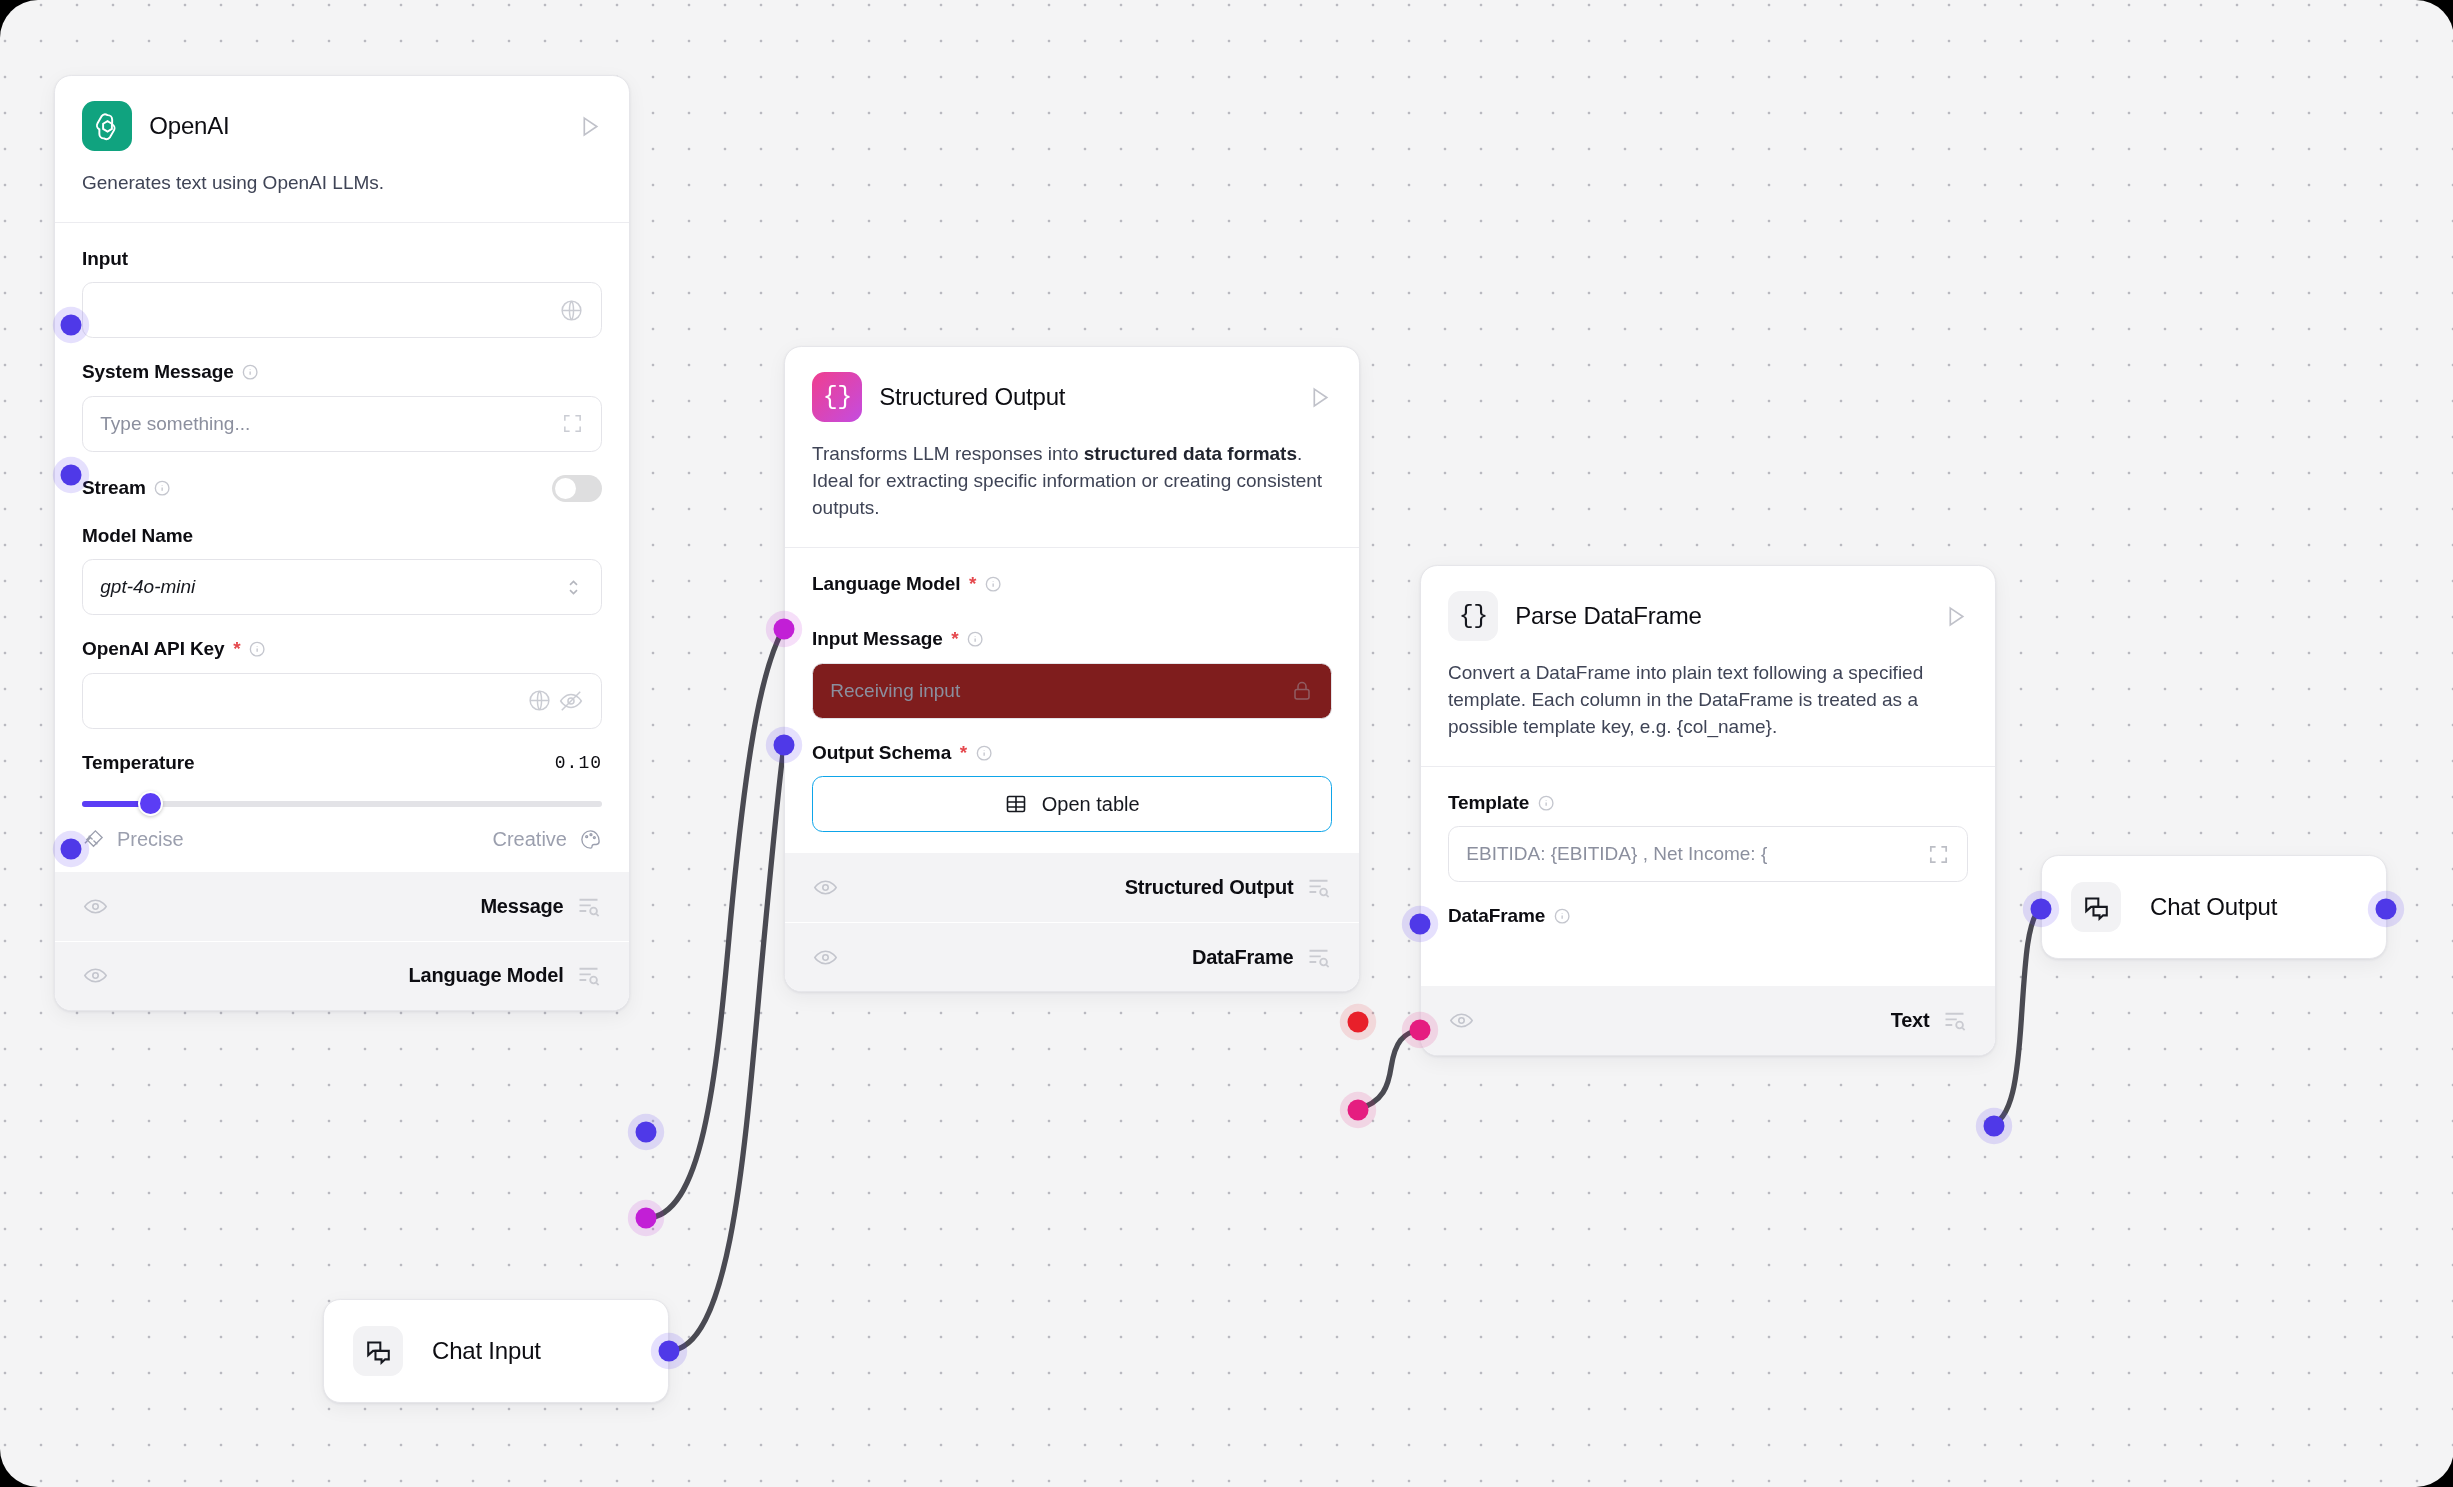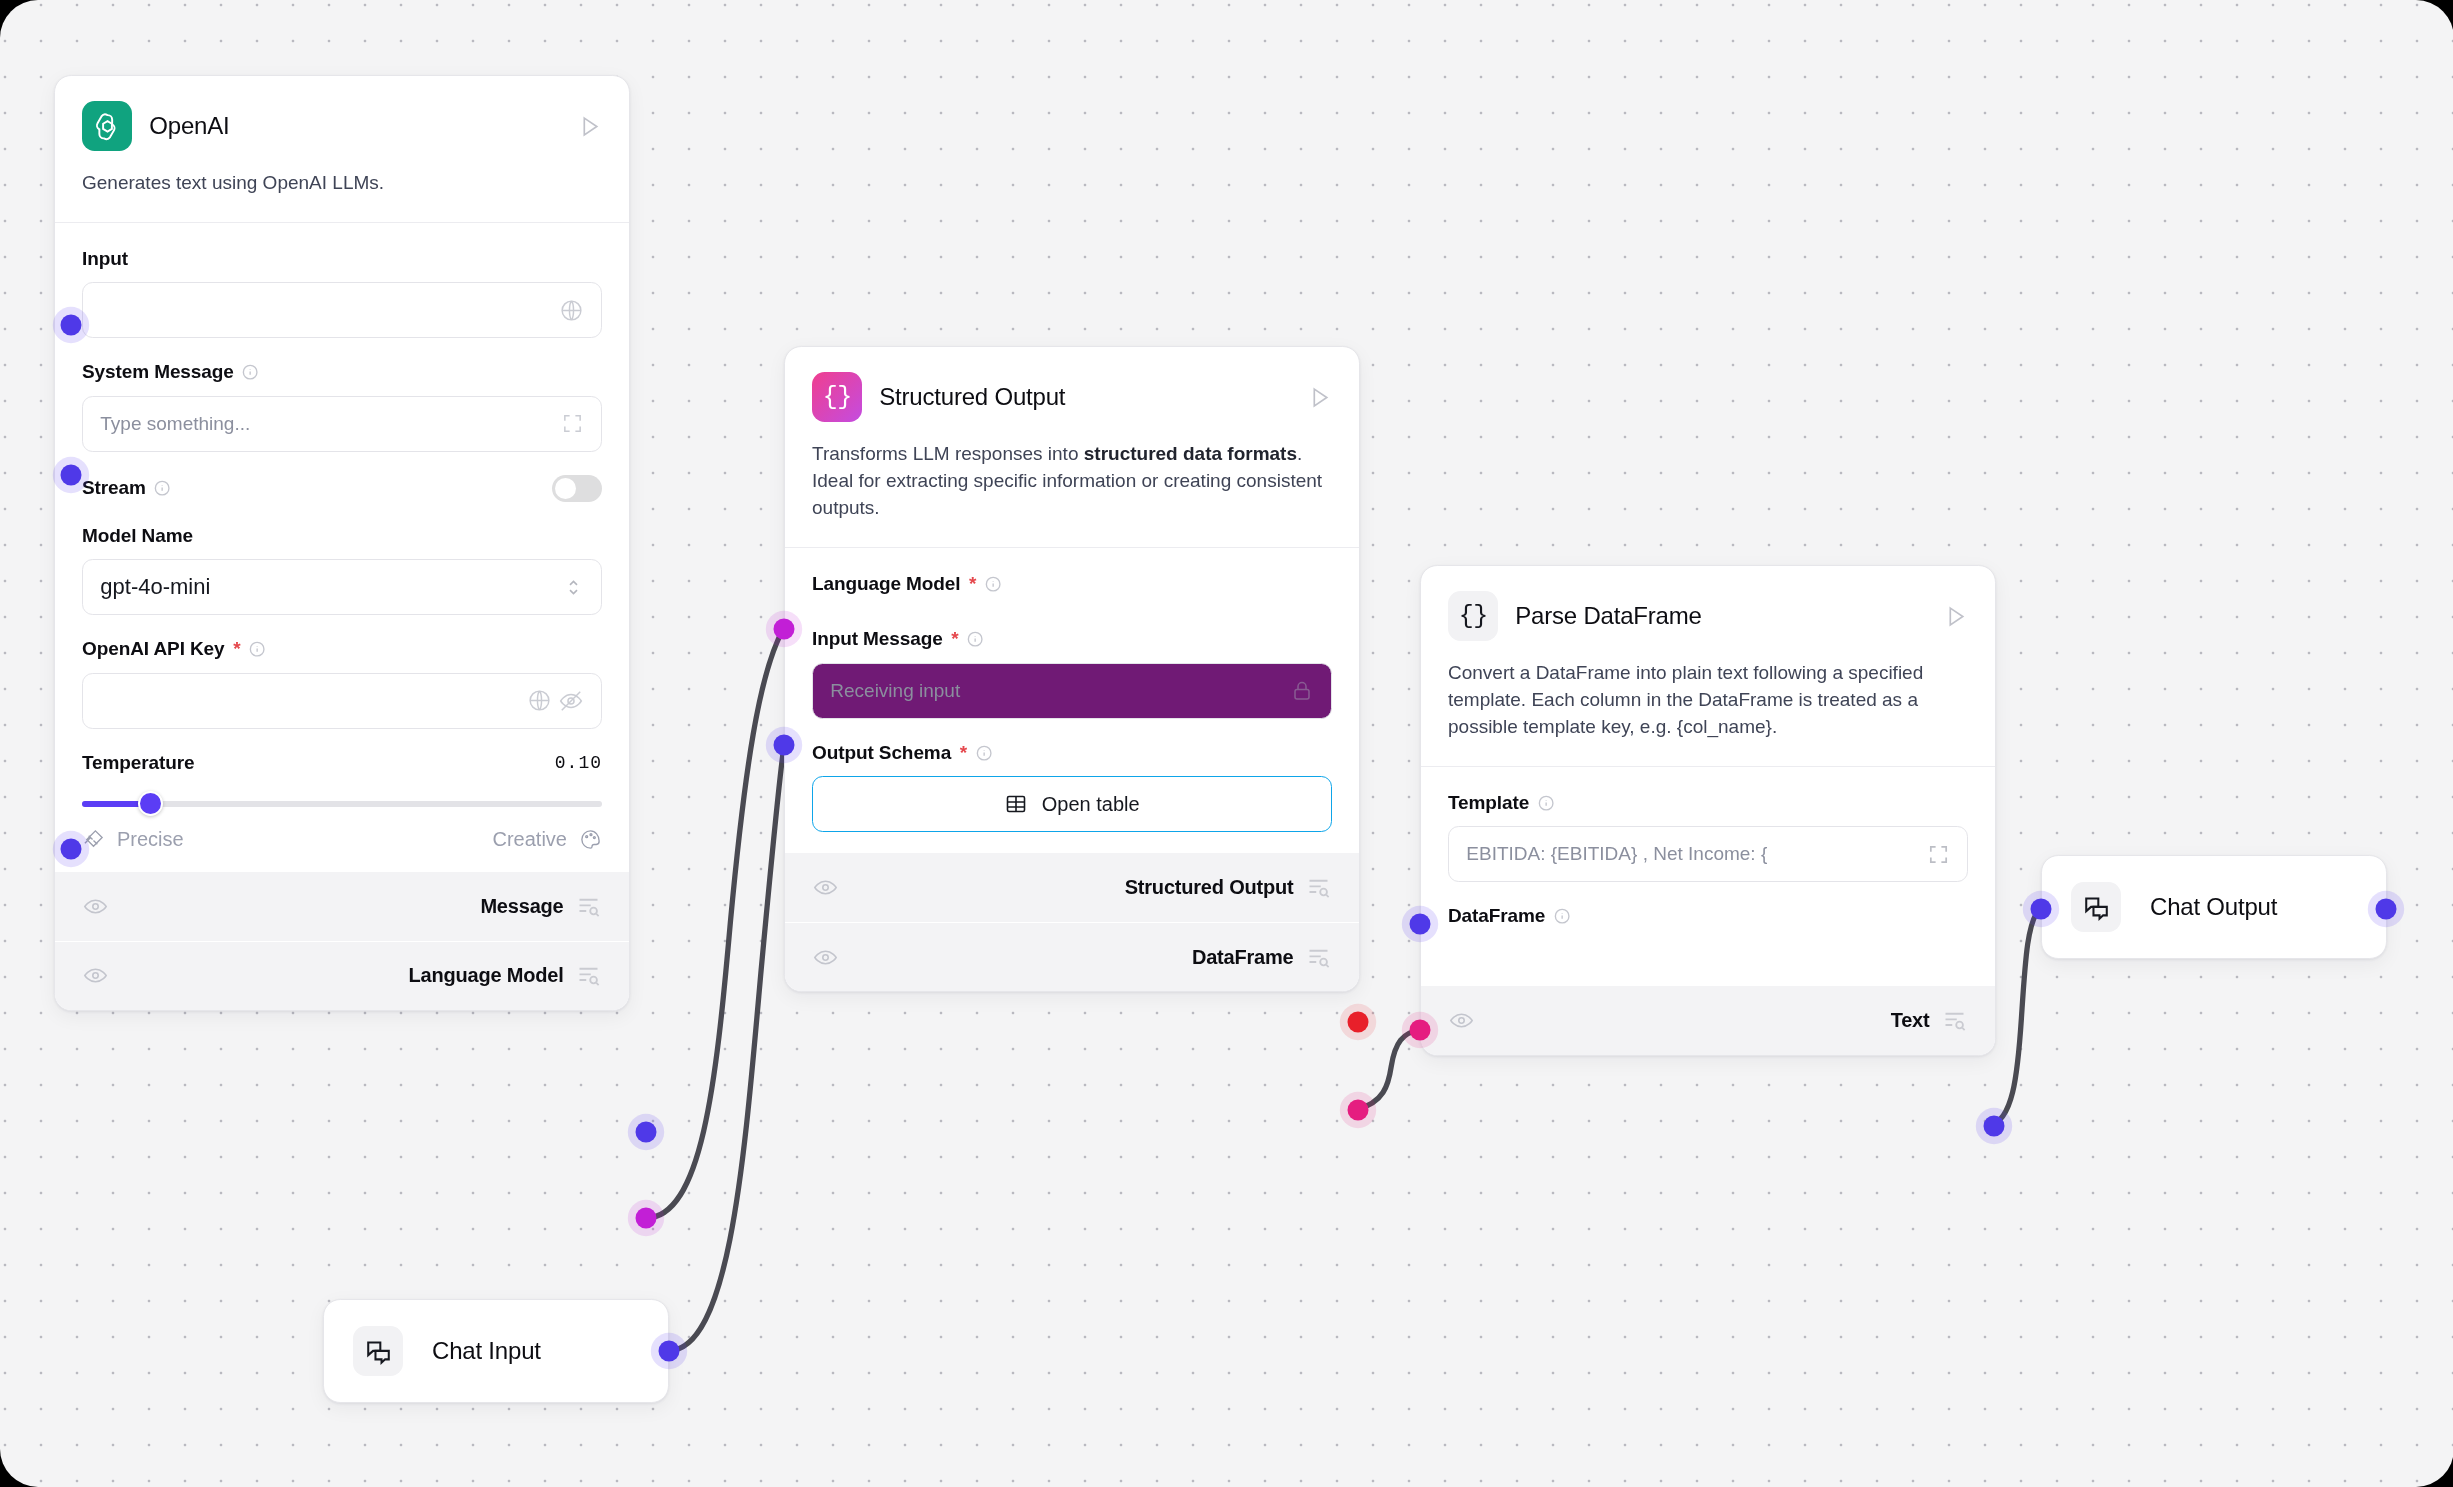--- a/index.html
+++ b/index.html
@@ -55,23 +55,23 @@
     display: flex; align-items: center; gap: 8.6px; letter-spacing: -0.1px;
   }
   .lbl .req { color: #e5484d; font-weight: 700; }
   .info { width: 16.3px; height: 16.3px; flex: 0 0 auto; opacity: .5; }
   .field {
     margin-top: 12.5px; height: 56px;
     border: 1px solid #e4e4e9; border-radius: 10.6px;
     background: #fff; display: flex; align-items: center;
     padding: 0 17.3px; gap: 6px;
   }
-  .field.locked { background: #701a75; margin-top: 13px; }
+  .field.locked { background: #7f1d1d; margin-top: 13px; }
   .field .ph { font-size: 19px; color: #8b8f9e; flex: 1 1 auto; white-space: nowrap; overflow: hidden; }
-  .field .val { font-size: 22px; color: #16181f; flex: 1 1 auto; }
+  .field .val { font-size: 19px; color: #16181f; flex: 1 1 auto; font-style: italic; }
   .field .fic { opacity: .45; flex: 0 0 auto; }
   .gap { height: 23px; }
 
   .row-between { display: flex; align-items: center; justify-content: space-between; }
   .toggle {
     width: 50px; height: 27px; border-radius: 13.4px; background: #dededf;
     position: relative; flex: 0 0 auto;
   }
   .toggle i { position: absolute; left: 2.9px; top: 2.9px; width: 21px; height: 21px; border-radius: 50%; background: #fff; }
 

